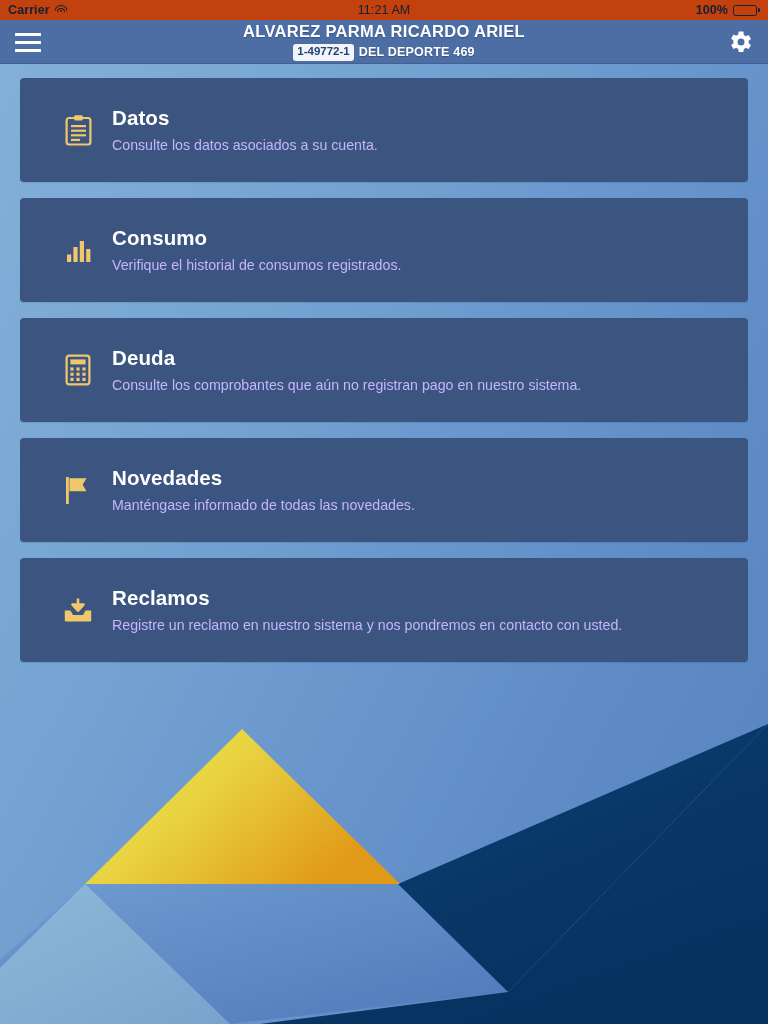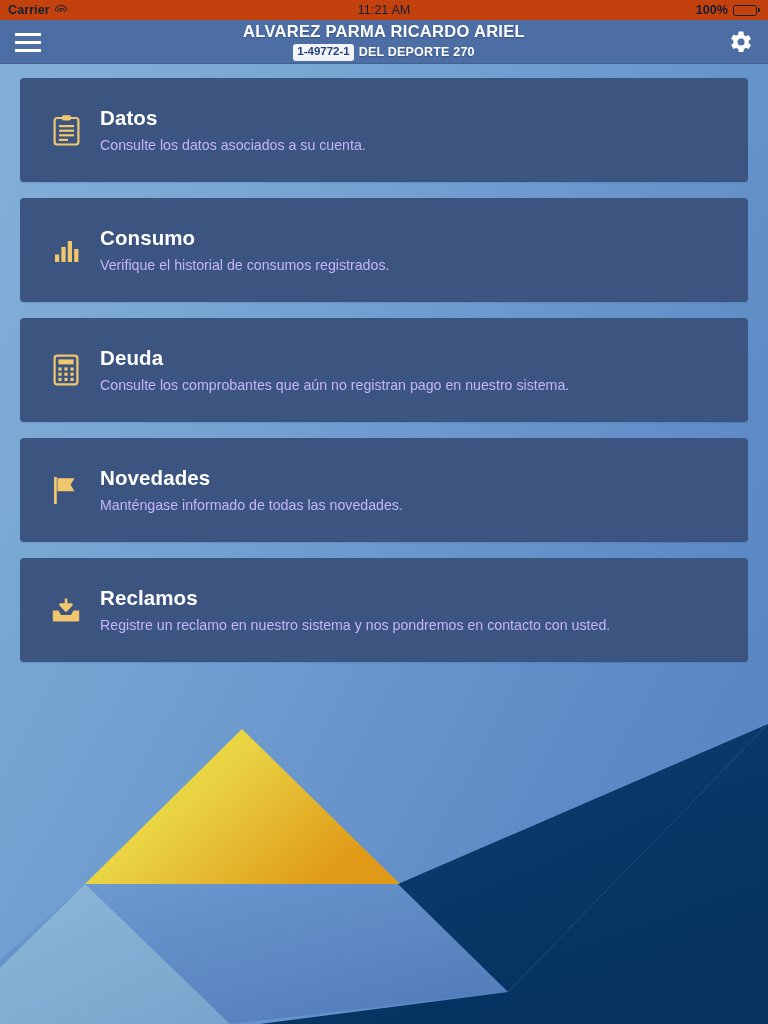--- a/index.html
+++ b/index.html
@@ -76,21 +76,21 @@
 
   
   .content{ position:relative; z-index:3; padding:14px 20px 0; }
   .card{
     position:relative;
     background:#3c5480;
     border-radius:4px;
     height:104px;
     margin-bottom:16px;
     display:flex; align-items:center;
-    padding:0 22px 0 26px;
+    padding:0 22px 0 38px;
     cursor:pointer;
     box-shadow:0 1px 1px rgba(20,40,80,.12);
   }
   .card-icon{
     width:40px; min-width:40px; height:44px;
     display:flex; align-items:center; justify-content:center;
     margin-right:14px;
   }
   .card-icon svg{ display:block; }
   .card-text{ display:flex; flex-direction:column; justify-content:center; }
@@ -168,21 +168,21 @@
         <span></span>
           <span></span>
           <span></span>
       </span>
     </div>
 
     <div class="nav-title-wrap">
       <div class="nav-title">ALVAREZ PARMA RICARDO ARIEL</div>
       <div class="nav-sub">
         <span class="acct-badge">1-49772-1</span>
-        <span>DEL DEPORTE 270</span>
+        <span>DEL DEPORTE 469</span>
       </div>
     </div>
 
     <div class="nav-btn right">
       <svg class="gear-icon" viewBox="0 0 24 24">
         <path fill="#ffffff" d="M19.4 13a7.6 7.6 0 0 0 0-2l2-1.5-2-3.4-2.4 1a7.6 7.6 0 0 0-1.7-1L14.9 3h-4l-.4 2.6c-.6.2-1.2.6-1.7 1l-2.4-1-2 3.4L6.4 11a7.6 7.6 0 0 0 0 2l-2 1.5 2 3.4 2.4-1c.5.4 1.1.8 1.7 1l.4 2.6h4l.4-2.6c.6-.2 1.2-.6 1.7-1l2.4 1 2-3.4-2-1.5zM12.9 15a3 3 0 1 1 0-6 3 3 0 0 1 0 6z"></path>
       </svg>
     </div>
   </div>
 

